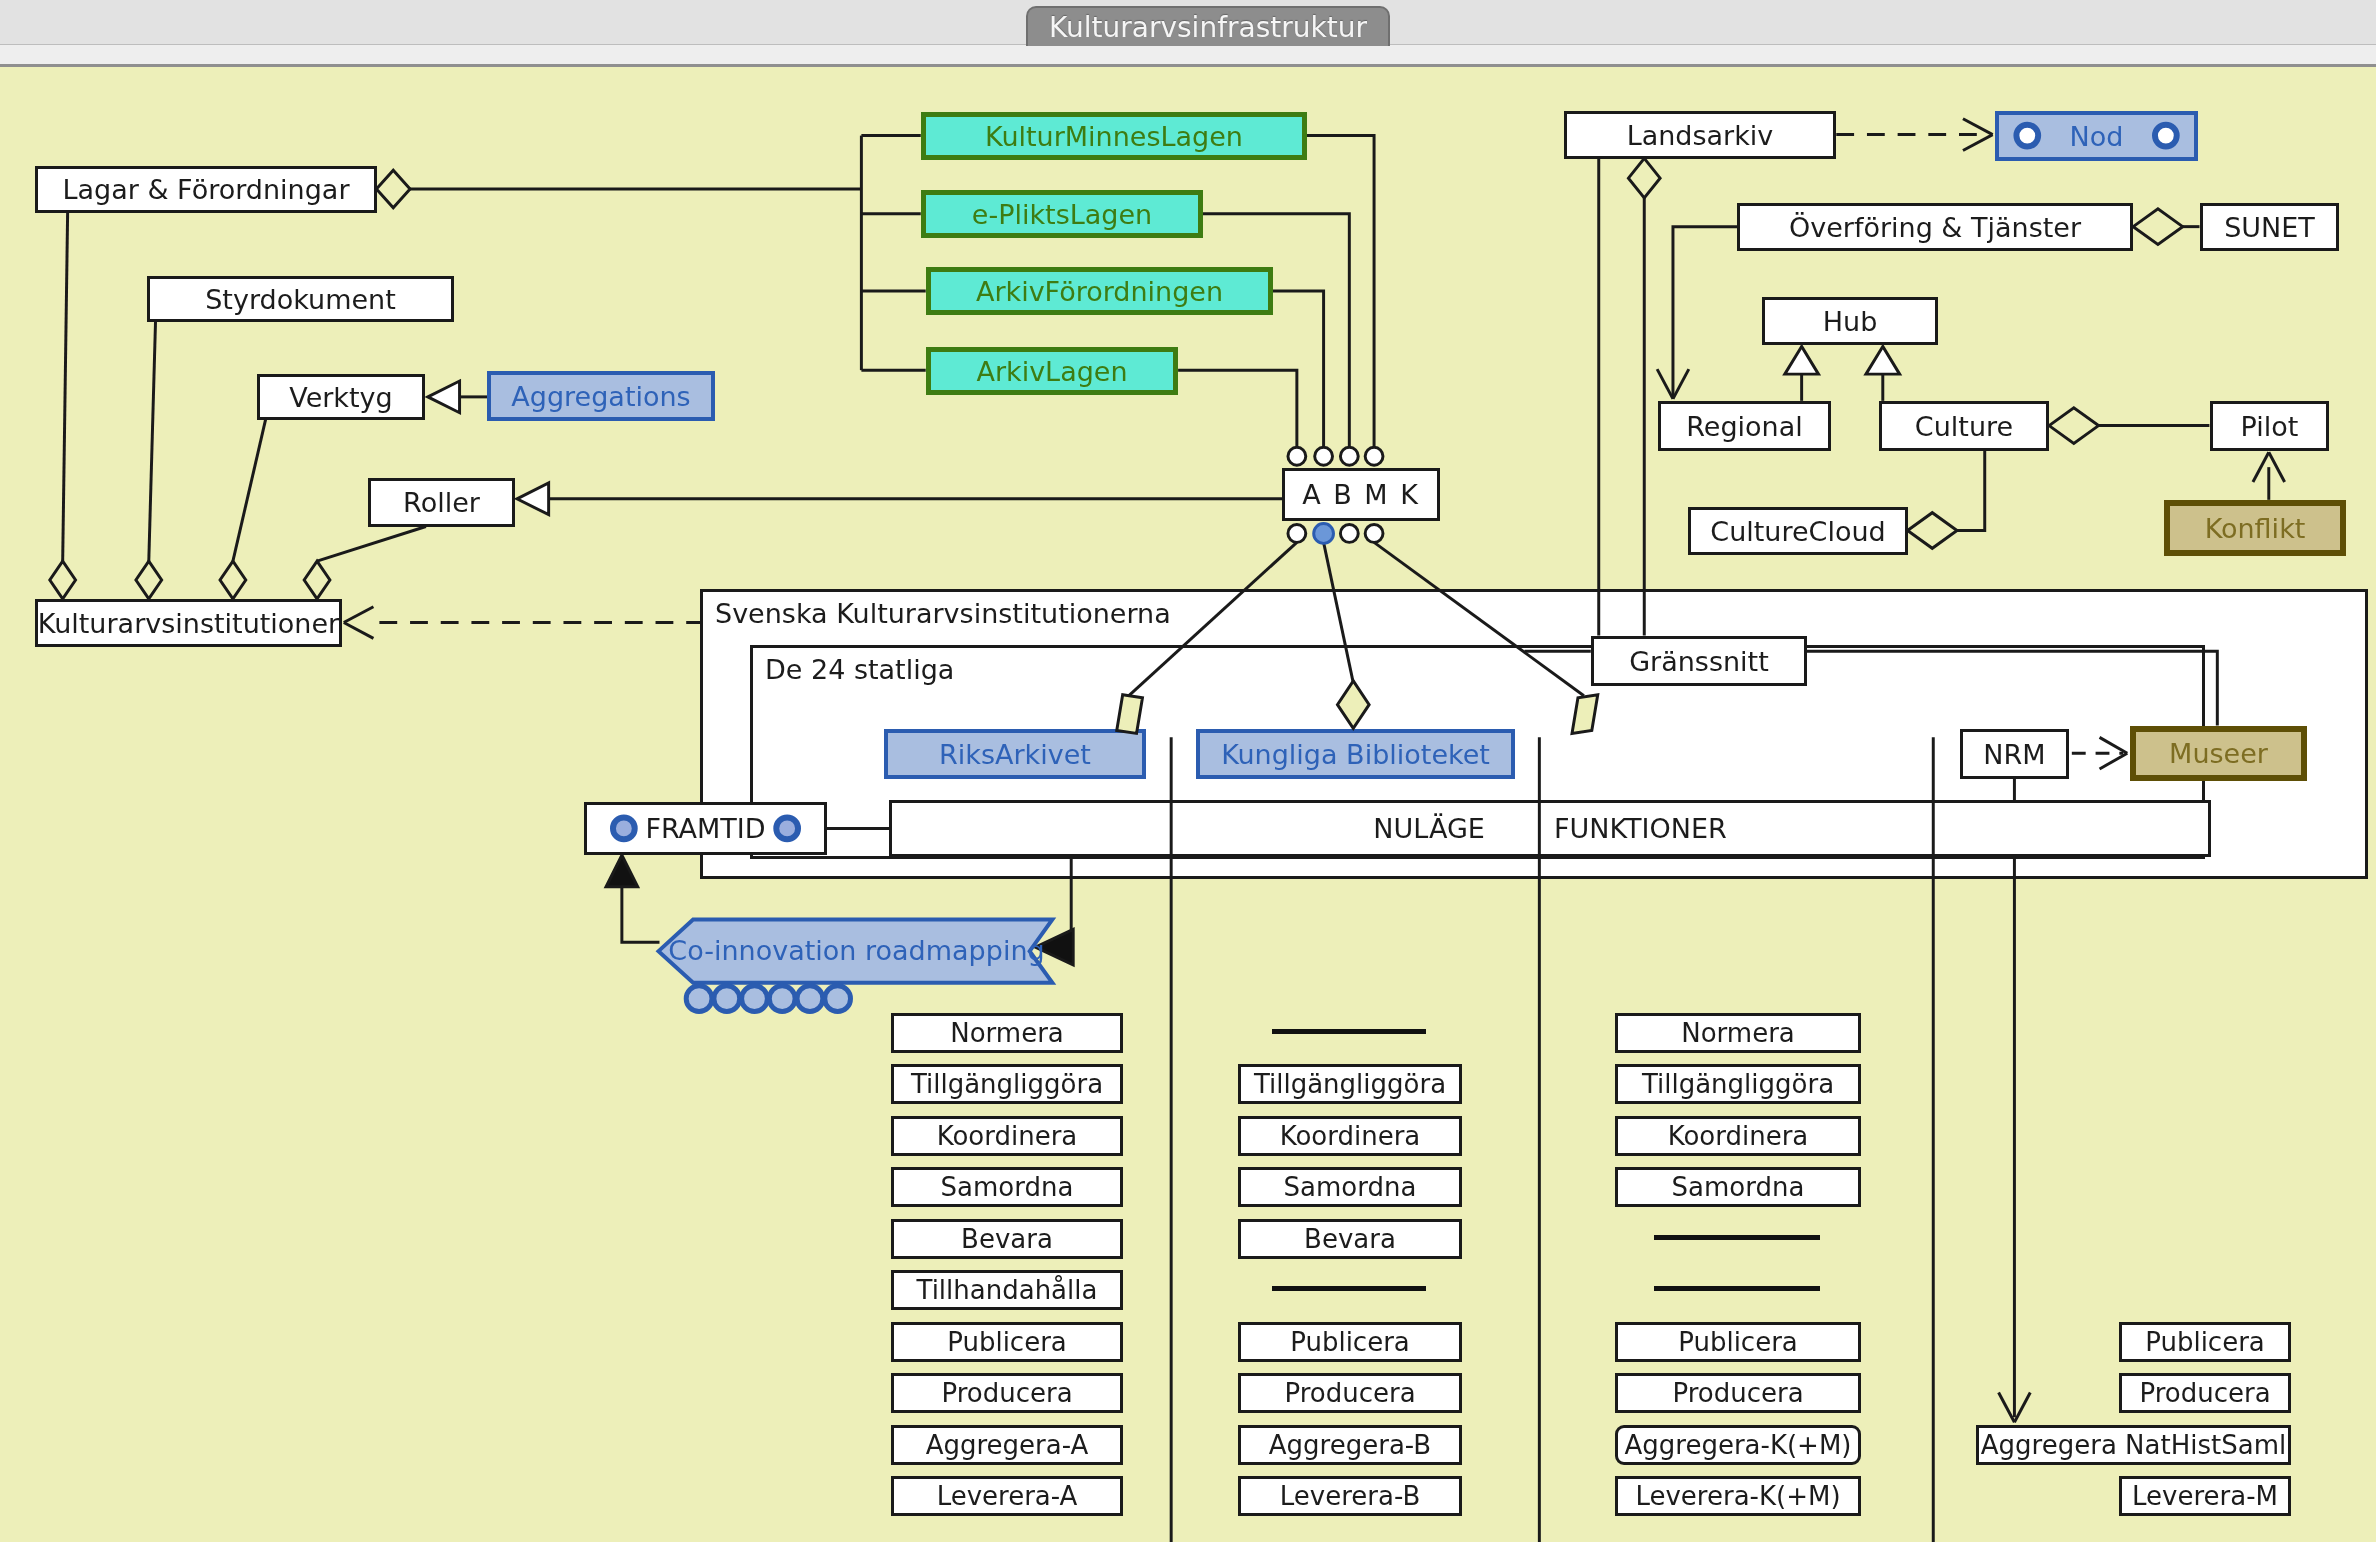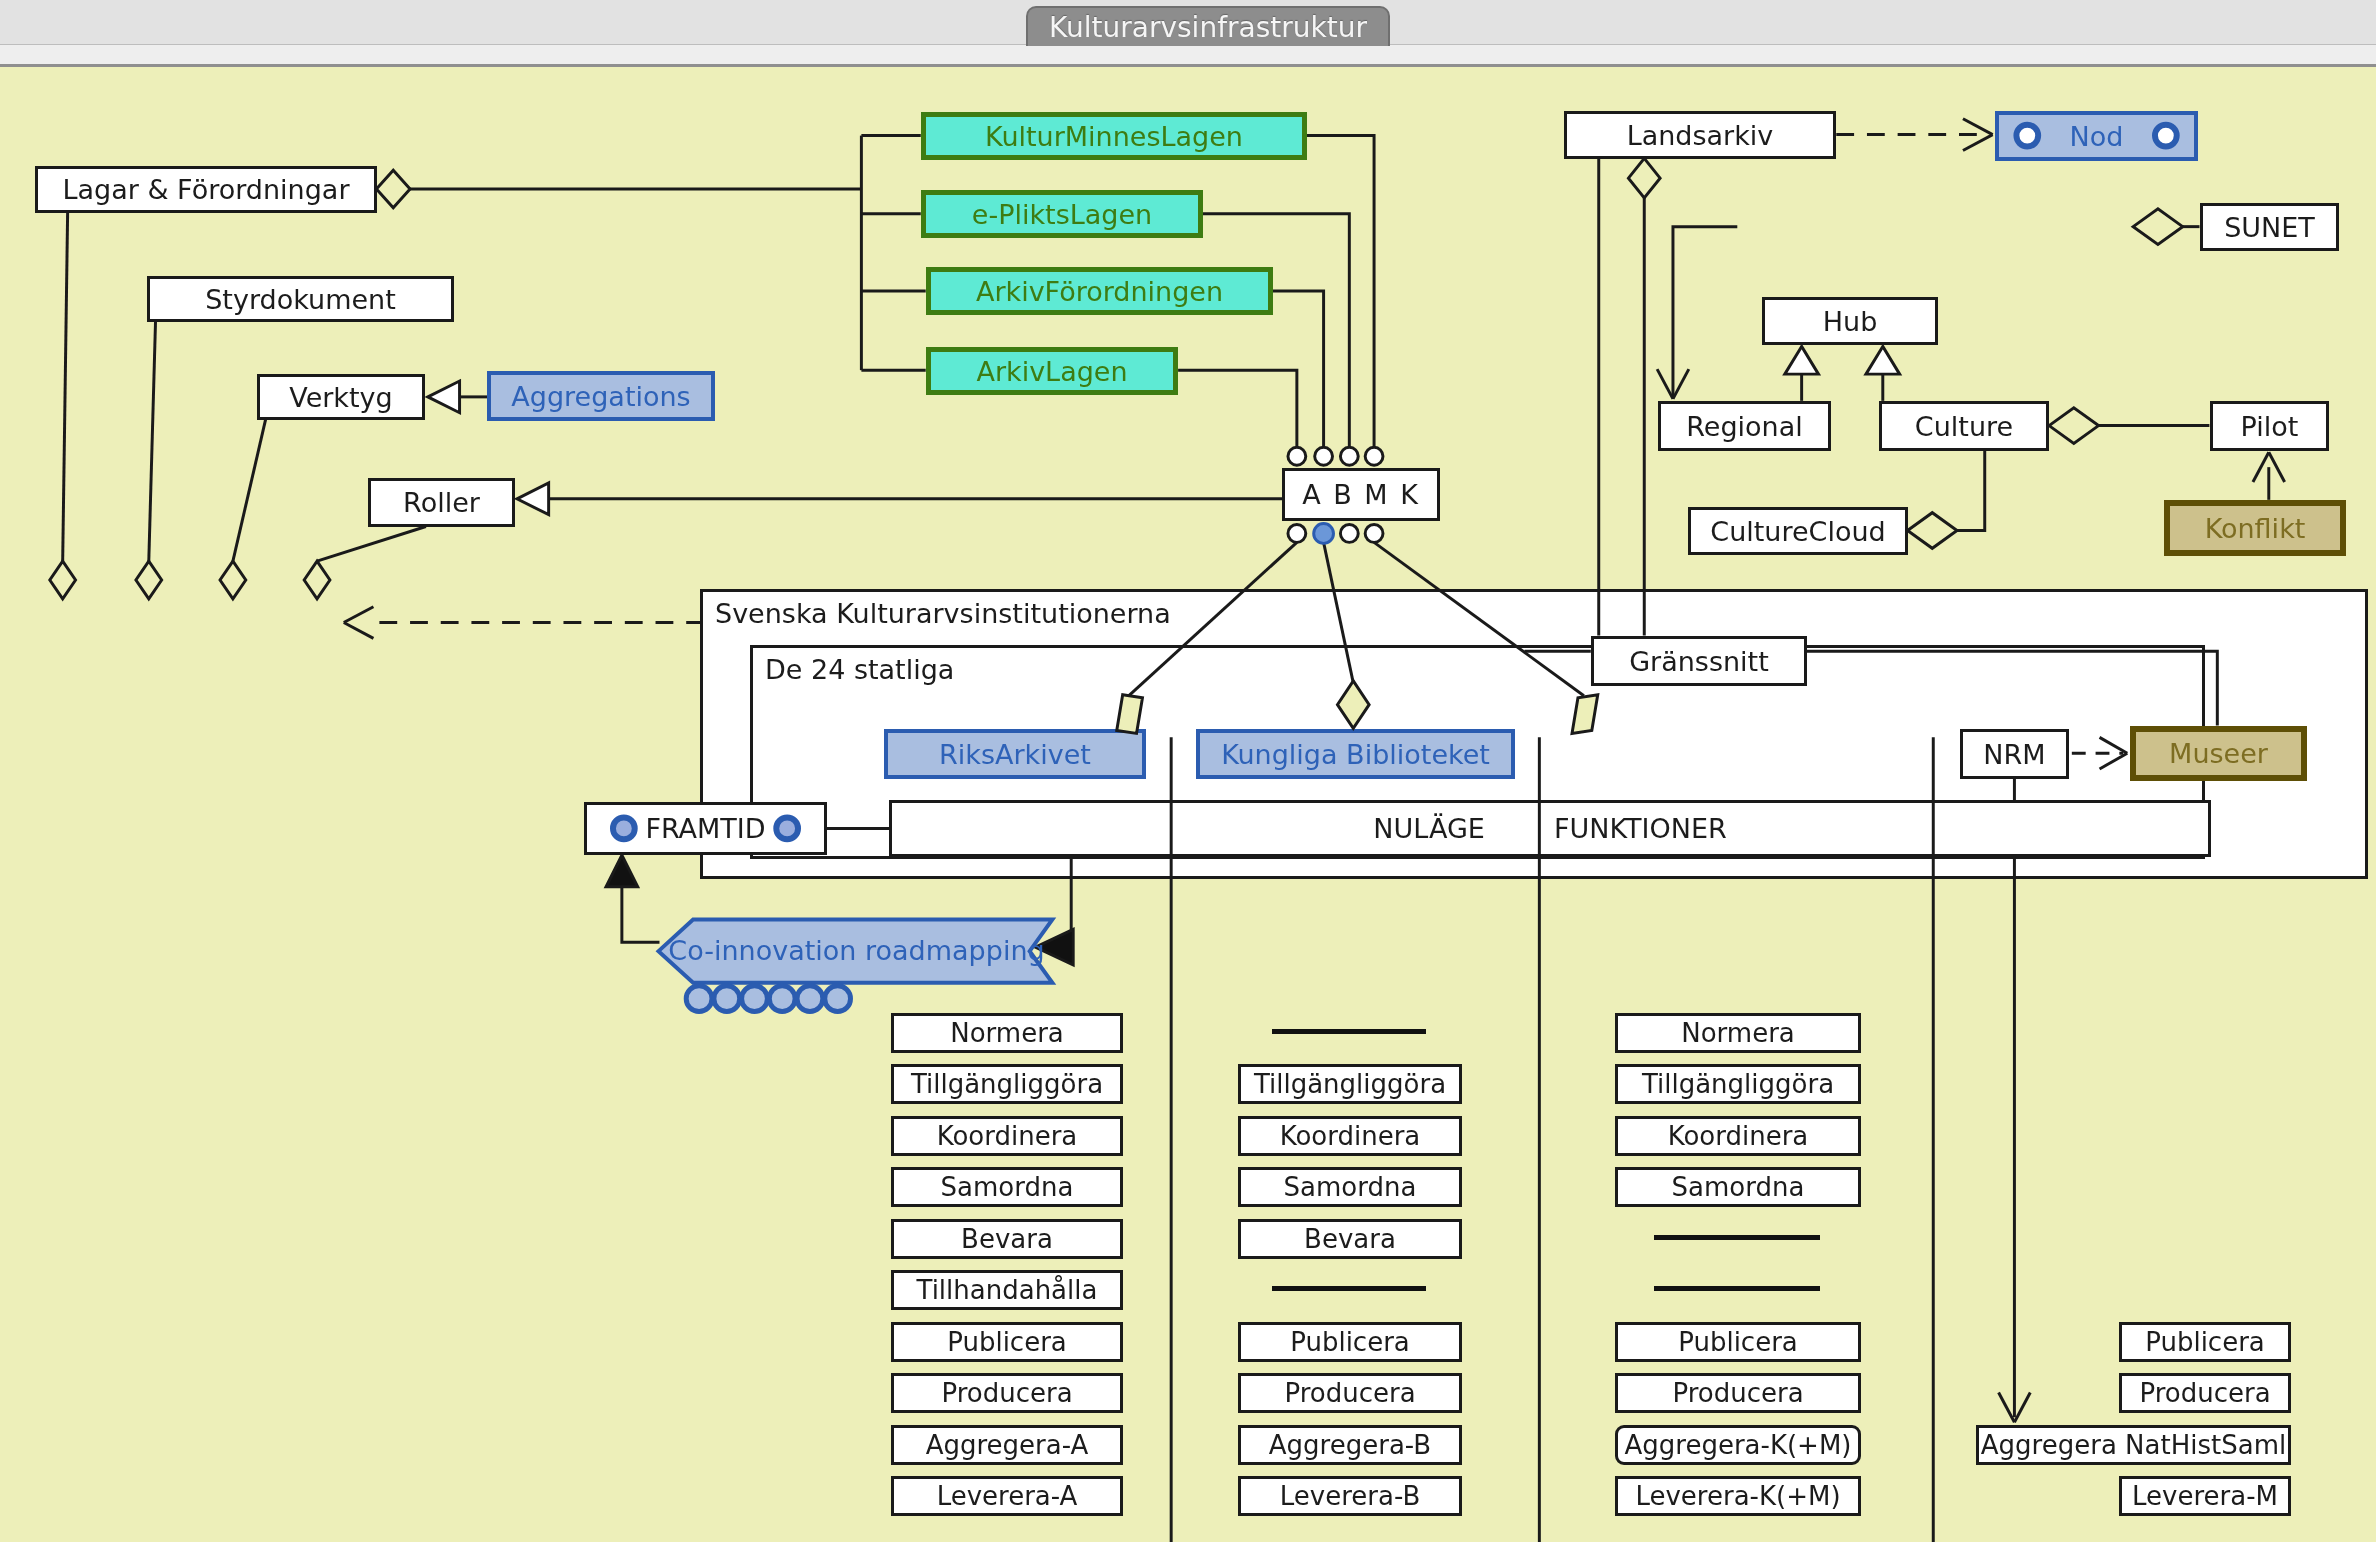--- a/index.html
+++ b/index.html
@@ -142,20 +142,23 @@
     </div>
   <div class="node" style="left:257px;top:374px;width:168px;height:46px;">
       <span>Verktyg</span>
     </div>
   <div class="node blue" style="left:487px;top:371px;width:228px;height:50px;">
       <span>Aggregations</span>
     </div>
   <div class="node" style="left:368px;top:478px;width:147px;height:49px;">
       <span>Roller</span>
     </div>
+  <div class="node" style="left:35px;top:599px;width:307px;height:48px;">
+      <span>Kulturarvsinstitutioner</span>
+    </div>
 
   <div class="node green" style="left:921px;top:112px;width:386px;height:48px;">
       <span>KulturMinnesLagen</span>
     </div>
   <div class="node green" style="left:921px;top:190px;width:282px;height:48px;">
       <span>e-PliktsLagen</span>
     </div>
   <div class="node green" style="left:926px;top:267px;width:347px;height:48px;">
       <span>ArkivFörordningen</span>
     </div>
@@ -165,20 +168,23 @@
 
   <div class="node" style="left:1282px;top:468px;width:158px;height:53px;letter-spacing:2px;">
       <span>A B M K</span>
     </div>
 
   <div class="node" style="left:1564px;top:111px;width:272px;height:48px;">
       <span>Landsarkiv</span>
     </div>
   <div class="node blue" style="left:1995px;top:111px;width:203px;height:50px;">
       <span>Nod</span>
+    </div>
+  <div class="node" style="left:1737px;top:203px;width:396px;height:48px;">
+      <span>Överföring &amp; Tjänster</span>
     </div>
   <div class="node" style="left:2200px;top:203px;width:139px;height:48px;">
       <span>SUNET</span>
     </div>
   <div class="node" style="left:1762px;top:297px;width:176px;height:48px;">
       <span>Hub</span>
     </div>
   <div class="node" style="left:1658px;top:401px;width:173px;height:50px;">
       <span>Regional</span>
     </div>

